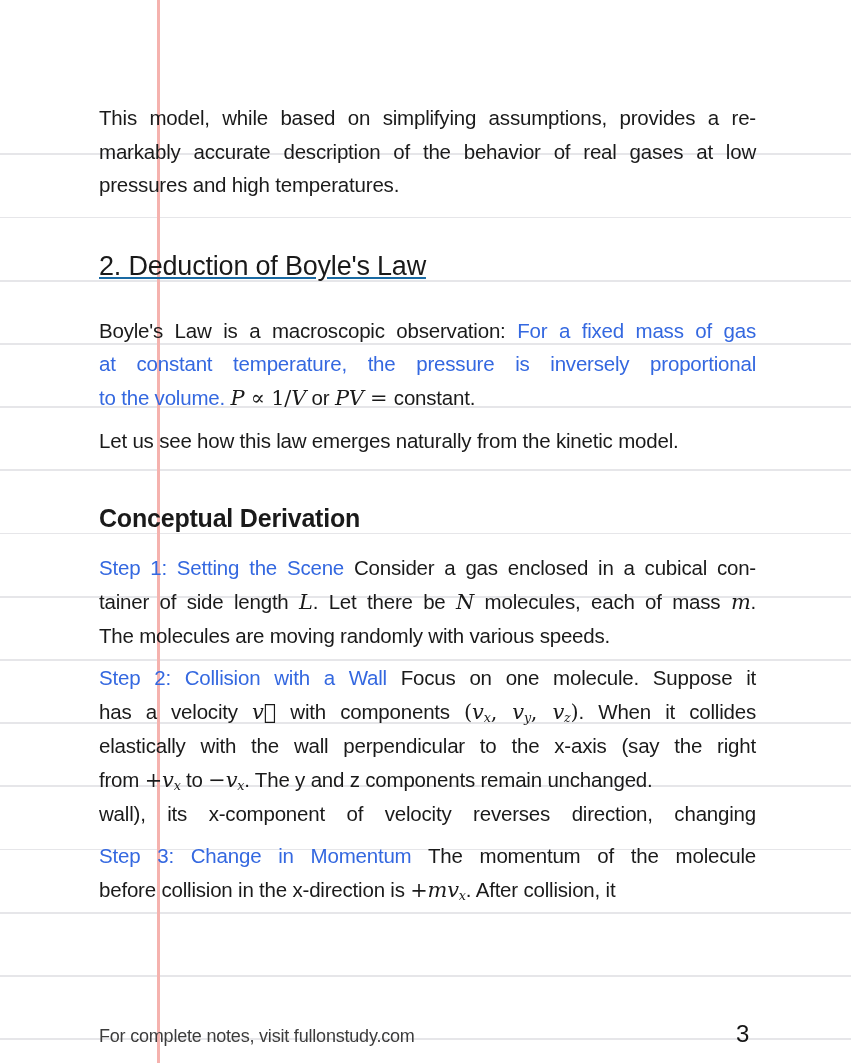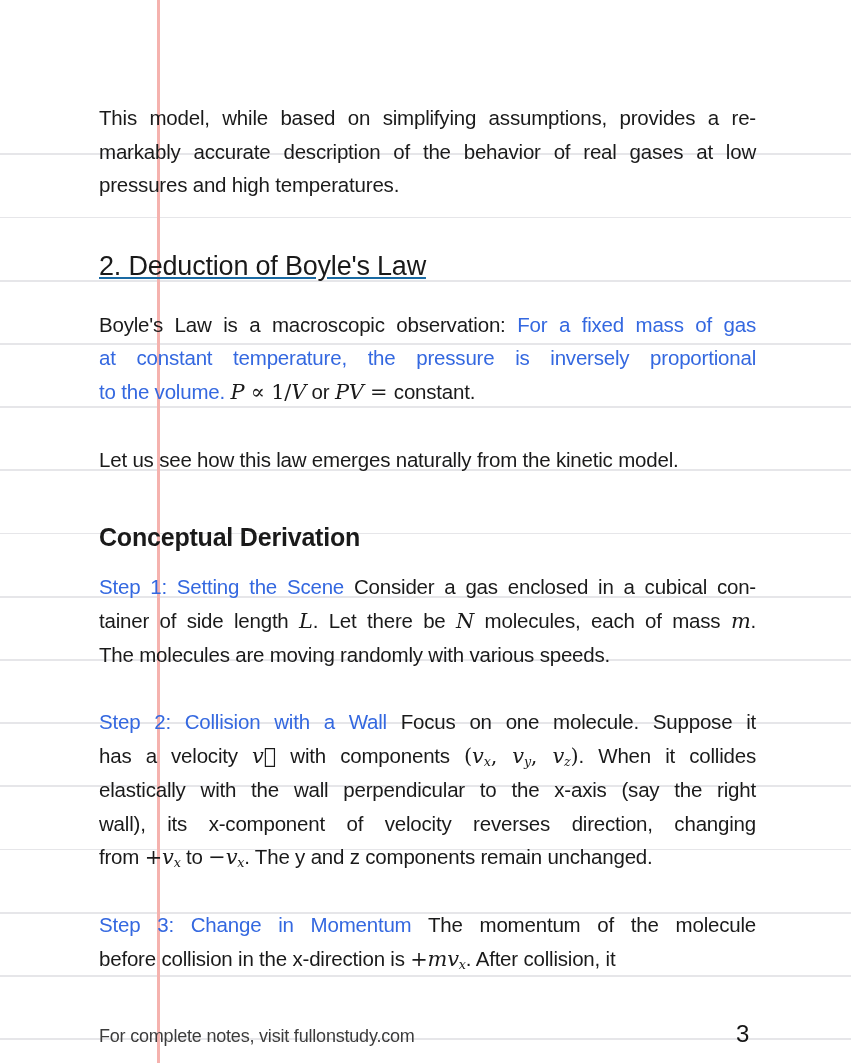--- a/index.html
+++ b/index.html
@@ -62,24 +62,24 @@
     letter-spacing: -0.2px;
     text-decoration: underline;
   }
   .h3 {
     font-size: 25px;
     line-height: 34px;
     color: var(--teal, #1f7a6e);
     letter-spacing: -0.2px;
   }
   .p + .h2 { margin-top: 46px; }
-  .h2 + .p { margin-top: 24px; }
+  .h2 + .p { margin-top: 30px; }
   .p + .h3 { margin-top: 44px; font-weight: bold; }
   .h3 + .p { margin-top: 16px; }
-  .p + .p  { margin-top: 33px; }
+  .p + .p  { margin-top: 8px; }
 
   .line {
     text-align: justify;
     text-align-last: justify;
     white-space: normal;
   }
   .line.last { text-align-last: left; }
 
   .run-n  { color: var(--body-color, #1a1a1a); }
   .run-b  { color: var(--inline-blue, #3468e0); }
@@ -147,22 +147,22 @@
     </div>
     <div class="block p">
       <div class="line"><span class="run-b">Step 1: Setting the Scene </span><span class="run-n">Consider a gas enclosed in a cubical con-</span></div>
       <div class="line"><span class="run-n">tainer of side length </span><span class="run-m">L</span><span class="run-n">. Let there be </span><span class="run-m">N</span><span class="run-n"> molecules, each of mass </span><span class="run-m">m</span><span class="run-n">.</span></div>
       <div class="line last"><span class="run-n">The molecules are moving randomly with various speeds.</span></div>
     </div>
     <div class="block p">
       <div class="line"><span class="run-b">Step 2: Collision with a Wall </span><span class="run-n">Focus on one molecule. Suppose it</span></div>
       <div class="line"><span class="run-n">has a velocity </span><span class="run-m">v⃗</span><span class="run-n"> with components </span><span class="run-mo">(</span><span class="run-m">v</span><sub class="run-msub">x</sub><span class="run-mo">, </span><span class="run-m">v</span><sub class="run-msub">y</sub><span class="run-mo">, </span><span class="run-m">v</span><sub class="run-msub">z</sub><span class="run-mo">)</span><span class="run-n">. When it collides</span></div>
       <div class="line"><span class="run-n">elastically with the wall perpendicular to the x-axis (say the right</span></div>
+      <div class="line last"><span class="run-n">from </span><span class="run-mo">+</span><span class="run-m">v</span><sub class="run-msub">x</sub><span class="run-n"> to </span><span class="run-mo">−</span><span class="run-m">v</span><sub class="run-msub">x</sub><span class="run-n">. The y and z components remain unchanged.</span></div>
       <div class="line"><span class="run-n">wall), its x-component of velocity reverses direction, changing</span></div>
-      <div class="line last"><span class="run-n">from </span><span class="run-mo">+</span><span class="run-m">v</span><sub class="run-msub">x</sub><span class="run-n"> to </span><span class="run-mo">−</span><span class="run-m">v</span><sub class="run-msub">x</sub><span class="run-n">. The y and z components remain unchanged.</span></div>
     </div>
     <div class="block p">
       <div class="line"><span class="run-b">Step 3: Change in Momentum </span><span class="run-n">The momentum of the molecule</span></div>
       <div class="line last"><span class="run-n">before collision in the x-direction is </span><span class="run-mo">+</span><span class="run-m">mv</span><sub class="run-msub">x</sub><span class="run-n">. After collision, it</span></div>
     </div>
   </div>
 
 <div class="footer-note">For complete notes, visit fullonstudy.com</div>
 <div class="page-number">3</div>
 

